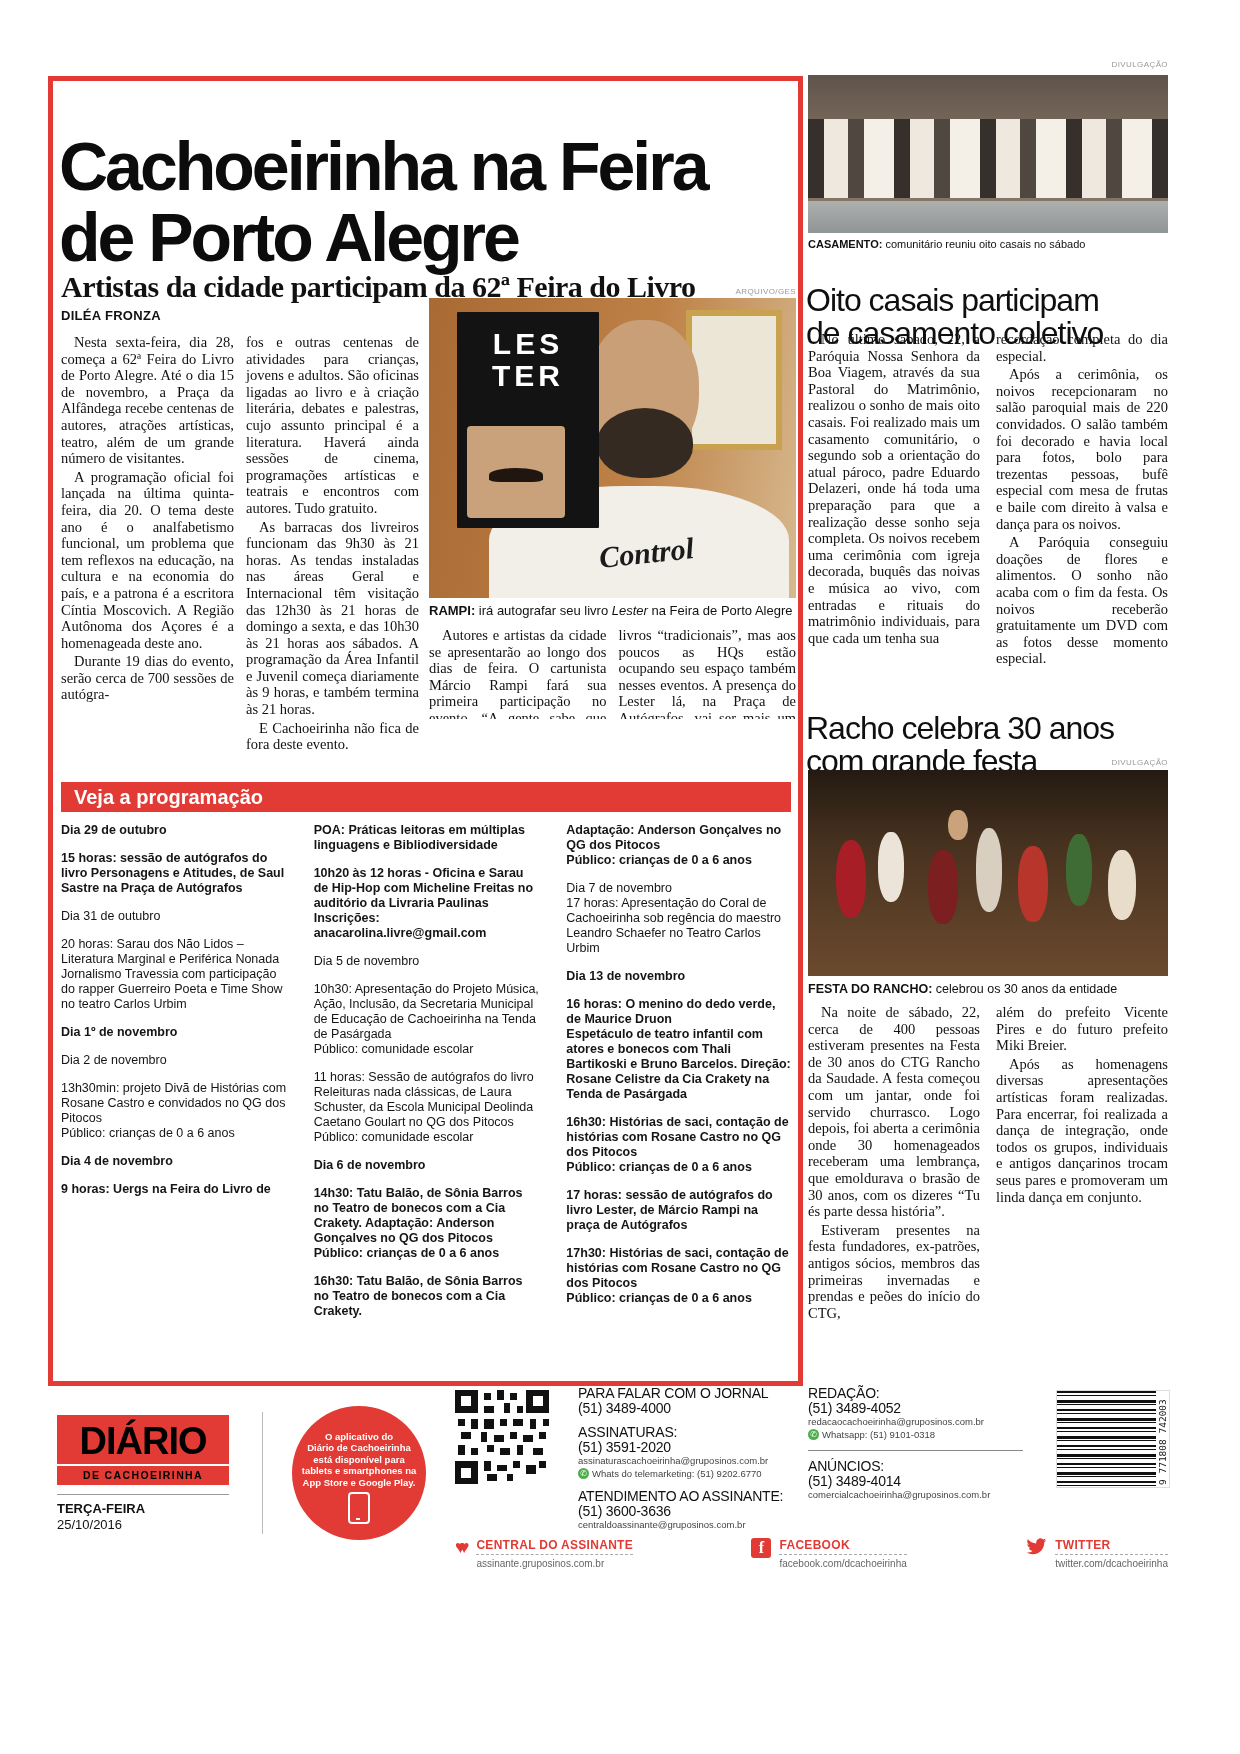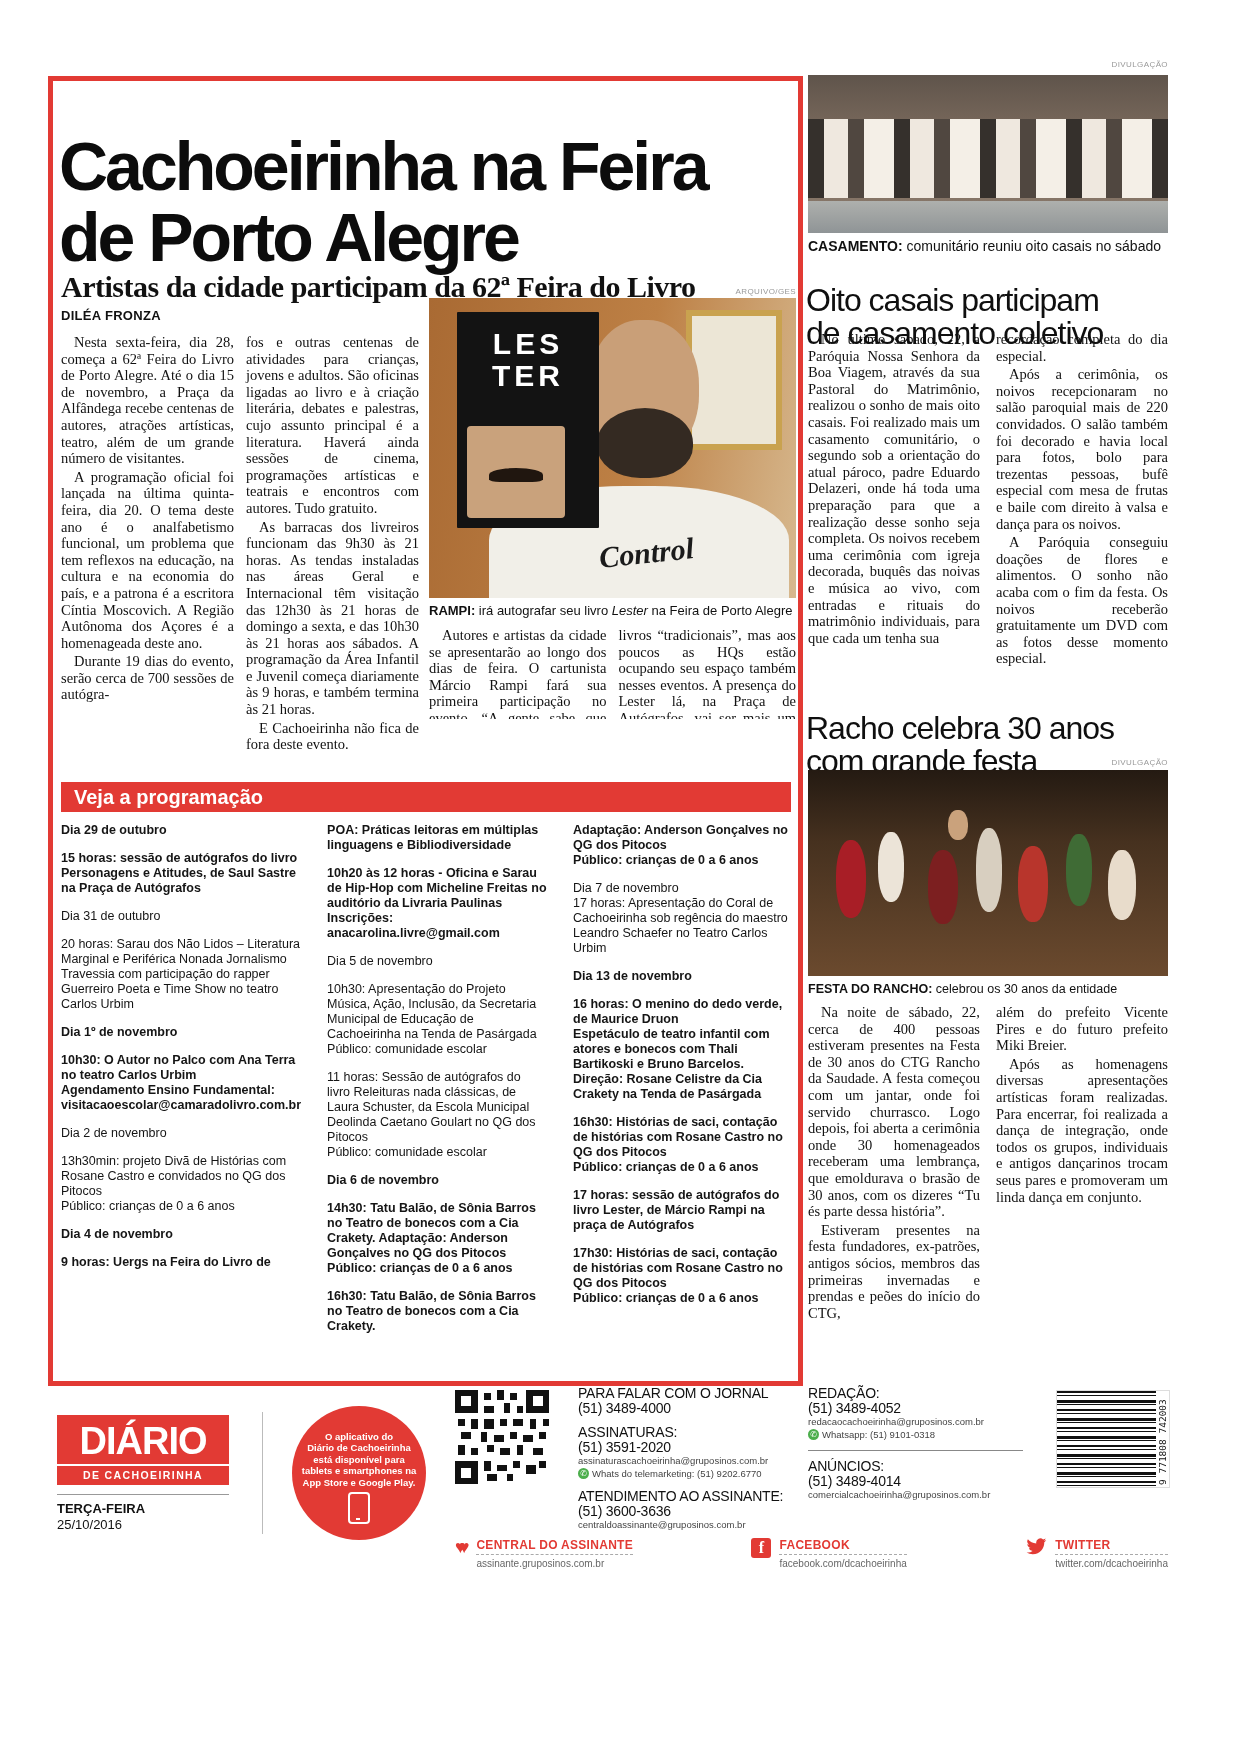--- a/index.html
+++ b/index.html
@@ -50,21 +50,21 @@
   .ent.b{font-weight:bold;}
 
   
   .top-credit{left:1080px;top:60px;width:88px;}
   .wed-photo{left:808px;top:75px;width:360px;height:158px;position:absolute;overflow:hidden;
      background:linear-gradient(180deg,#5f544b 0%,#7d6c5e 40%,#8a7a6c 100%);}
   .wed-photo::before{content:"";position:absolute;left:0;top:28%;width:100%;height:50%;
      background:repeating-linear-gradient(90deg,#35302c 0 16px,#efe8df 16px 40px,#504740 40px 56px,#f4efe7 56px 86px);}
   .wed-photo::after{content:"";position:absolute;left:0;bottom:0;width:100%;height:20%;
      background:linear-gradient(180deg,#aeb0ad 0%,#8f9496 100%);}
-  .wed-caption{left:808px;top:238px;width:362px;font-size:14px;position:absolute;}
+  .wed-caption{left:808px;top:238px;width:362px;font-size:11px;position:absolute;}
   .news-headline{font-size:32px;line-height:33px;letter-spacing:-1px;white-space:pre-line;color:#0f0f0f;font-weight:normal;}
   .wed-headline{left:806px;top:257px;width:366px;}
   .wed-cols{left:808px;top:331px;width:360px;height:350px;display:flex;gap:16px;overflow:hidden;}
 
   .ran-headline{left:806px;top:685px;width:366px;}
   .ran-credit{left:1020px;top:758px;width:148px;}
   .ran-photo{left:808px;top:770px;width:360px;height:206px;position:absolute;overflow:hidden;
      background:linear-gradient(180deg,#241a12 0%,#46311f 35%,#6b4a2e 100%);}
   .blob{position:absolute;border-radius:45%;}
   .fp1{left:28px;top:70px;width:30px;height:78px;background:#a81e26;}
@@ -72,21 +72,21 @@
   .fp3{left:120px;top:80px;width:30px;height:74px;background:#7c1f20;}
   .fp4{left:168px;top:58px;width:26px;height:84px;background:#d8cfc0;}
   .fp5{left:210px;top:76px;width:30px;height:76px;background:#b8352c;}
   .fp6{left:258px;top:64px;width:26px;height:72px;background:#3f6b35;}
   .fp7{left:300px;top:80px;width:28px;height:70px;background:#e8dccb;}
   .fp8{left:140px;top:40px;width:20px;height:30px;background:#caa27c;}
   .ran-caption{left:808px;top:982px;width:362px;font-size:12.5px;position:absolute;}
   .ran-cols{left:808px;top:1004px;width:360px;height:382px;display:flex;gap:16px;overflow:hidden;}
 
   
-  .logo-box{left:57px;top:1415px;width:172px;background:var(--red);color:#ffffff;text-align:center;
+  .logo-box{left:57px;top:1415px;width:172px;background:var(--red);color:#000000;text-align:center;
      padding:5px 0 0 0;position:absolute;}
   .logo-main{font-size:38px;font-weight:bold;line-height:42px;letter-spacing:-1px;}
   .logo-sub{margin-top:2px;border-top:2px solid #fff;font-size:10.5px;font-weight:bold;letter-spacing:1.4px;padding:3px 0 4px;}
   .footer-date{left:57px;top:1494px;width:172px;font-size:13px;position:absolute;border-top:1px solid #999;padding-top:6px;line-height:16px;}
   .fd-day{font-weight:bold;}
   .vert-div{left:262px;top:1412px;width:1px;height:122px;background:#bbb;position:absolute;}
   .app-circle{left:292px;top:1406px;width:134px;height:134px;border-radius:50%;background:var(--red);color:#fff;
      text-align:center;font-size:9.5px;line-height:11.5px;font-weight:bold;padding-top:13px;box-sizing:border-box;
      white-space:pre-line;position:absolute;}
   .phone-icon{width:18px;height:28px;border:2px solid #fff;border-radius:4px;margin:4px auto 0;position:relative;}
@@ -168,22 +168,20 @@
     </div>
 
     <div class="sched-bar">Veja a programação</div>
     <div class="sched-cols">
       <div class="scol">
         <p class="ent b">Dia 29 de outubro</p>
         <p class="ent b">15 horas: sessão de autógrafos do livro Personagens e Atitudes, de Saul Sastre na Praça de Autógrafos</p>
         <p class="ent">Dia 31 de outubro</p>
         <p class="ent">20 horas: Sarau dos Não Lidos – Literatura Marginal e Periférica Nonada Jornalismo Travessia com participação do rapper Guerreiro Poeta e Time Show no teatro Carlos Urbim</p>
         <p class="ent b">Dia 1º de novembro</p>
-        <p class="ent b">10h30: O Autor no Palco com Ana Terra no teatro Carlos Urbim
-Agendamento Ensino Fundamental: visitacaoescolar@camaradolivro.com.br</p>
         <p class="ent">Dia 2 de novembro</p>
         <p class="ent">13h30min: projeto Divã de Histórias com Rosane Castro e convidados no QG dos Pitocos
 Público: crianças de 0 a 6 anos</p>
         <p class="ent b">Dia 4 de novembro</p>
         <p class="ent b">9 horas: Uergs na Feira do Livro de</p>
       </div>
       <div class="scol">
         <p class="ent b">POA: Práticas leitoras em múltiplas linguagens e Bibliodiversidade</p>
         <p class="ent b">10h20 às 12 horas - Oficina e Sarau de Hip-Hop com Micheline Freitas no auditório da Livraria Paulinas
 Inscrições: anacarolina.livre@gmail.com</p>

